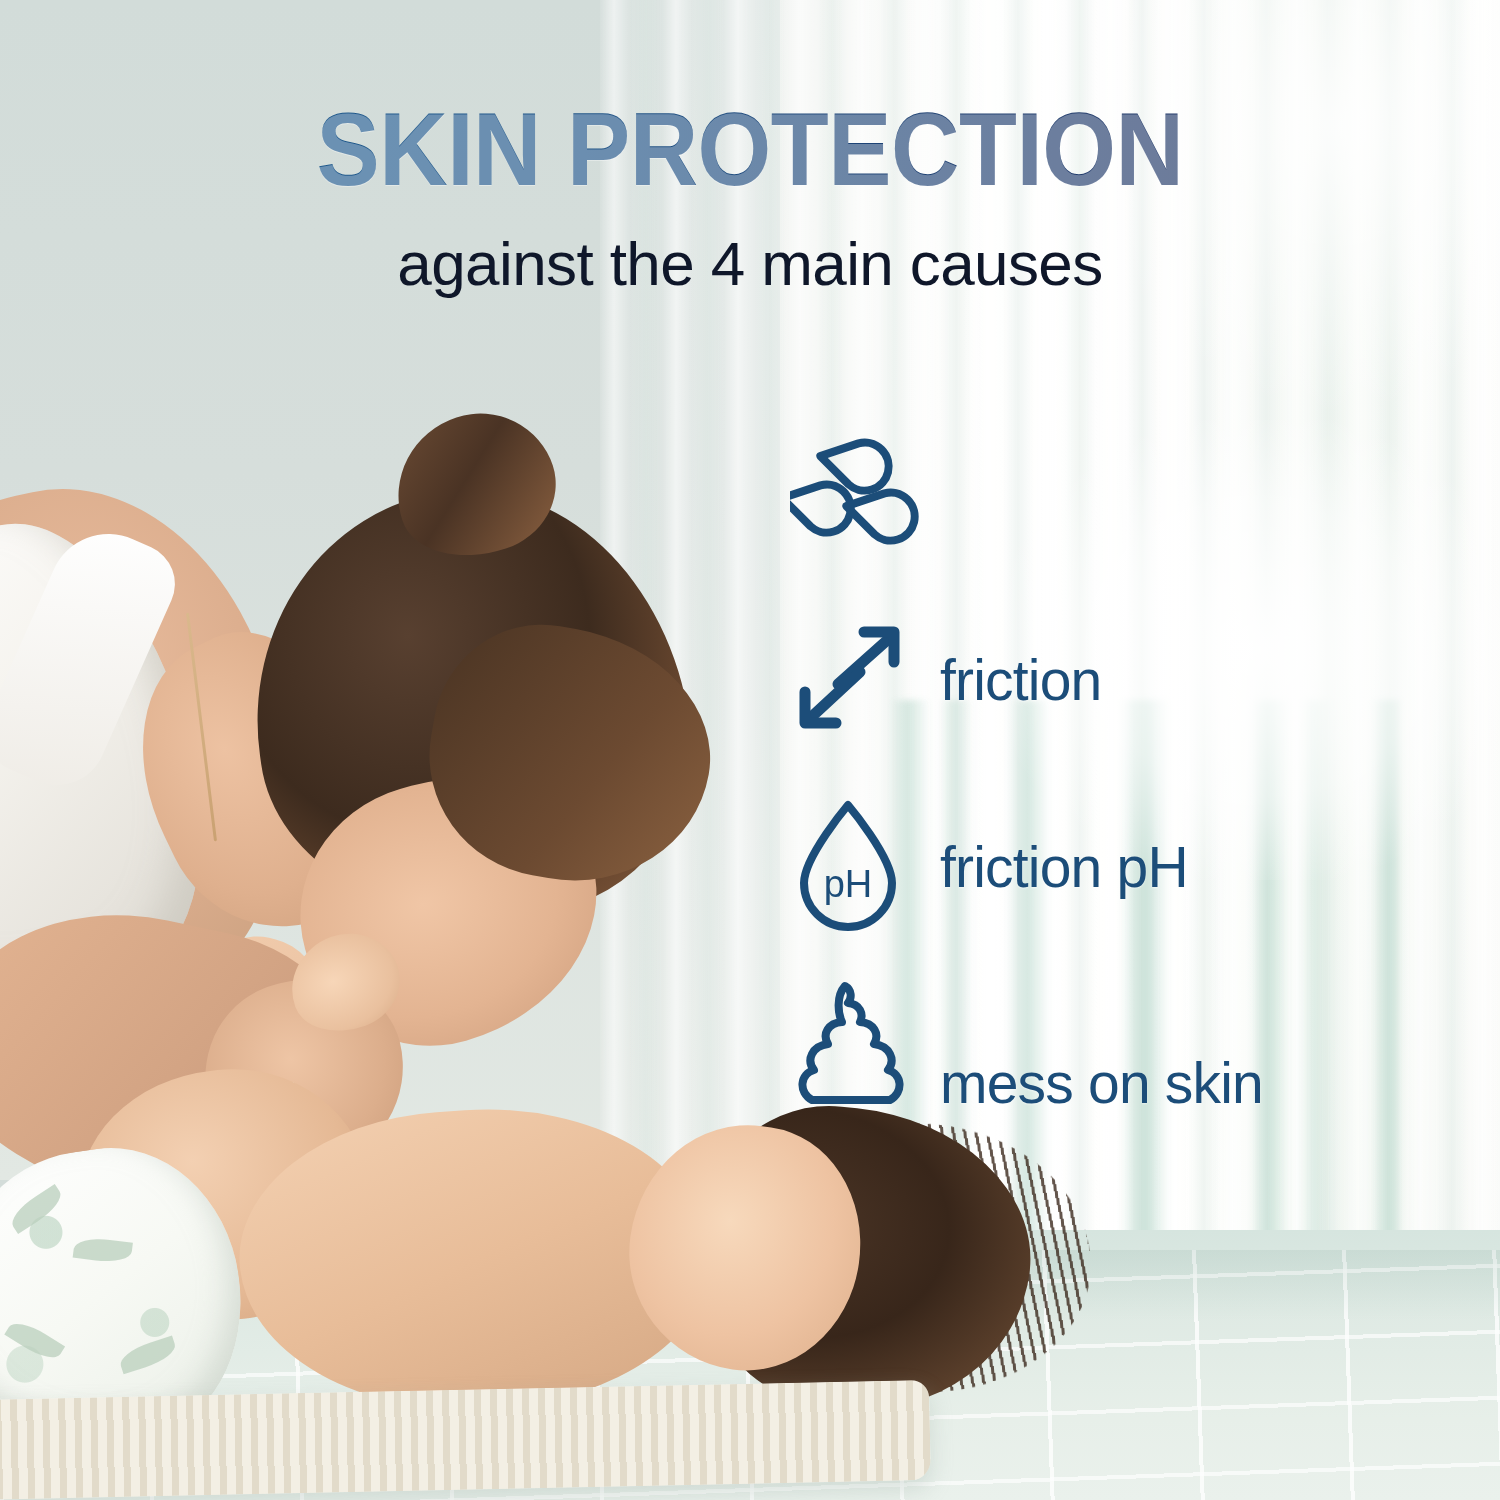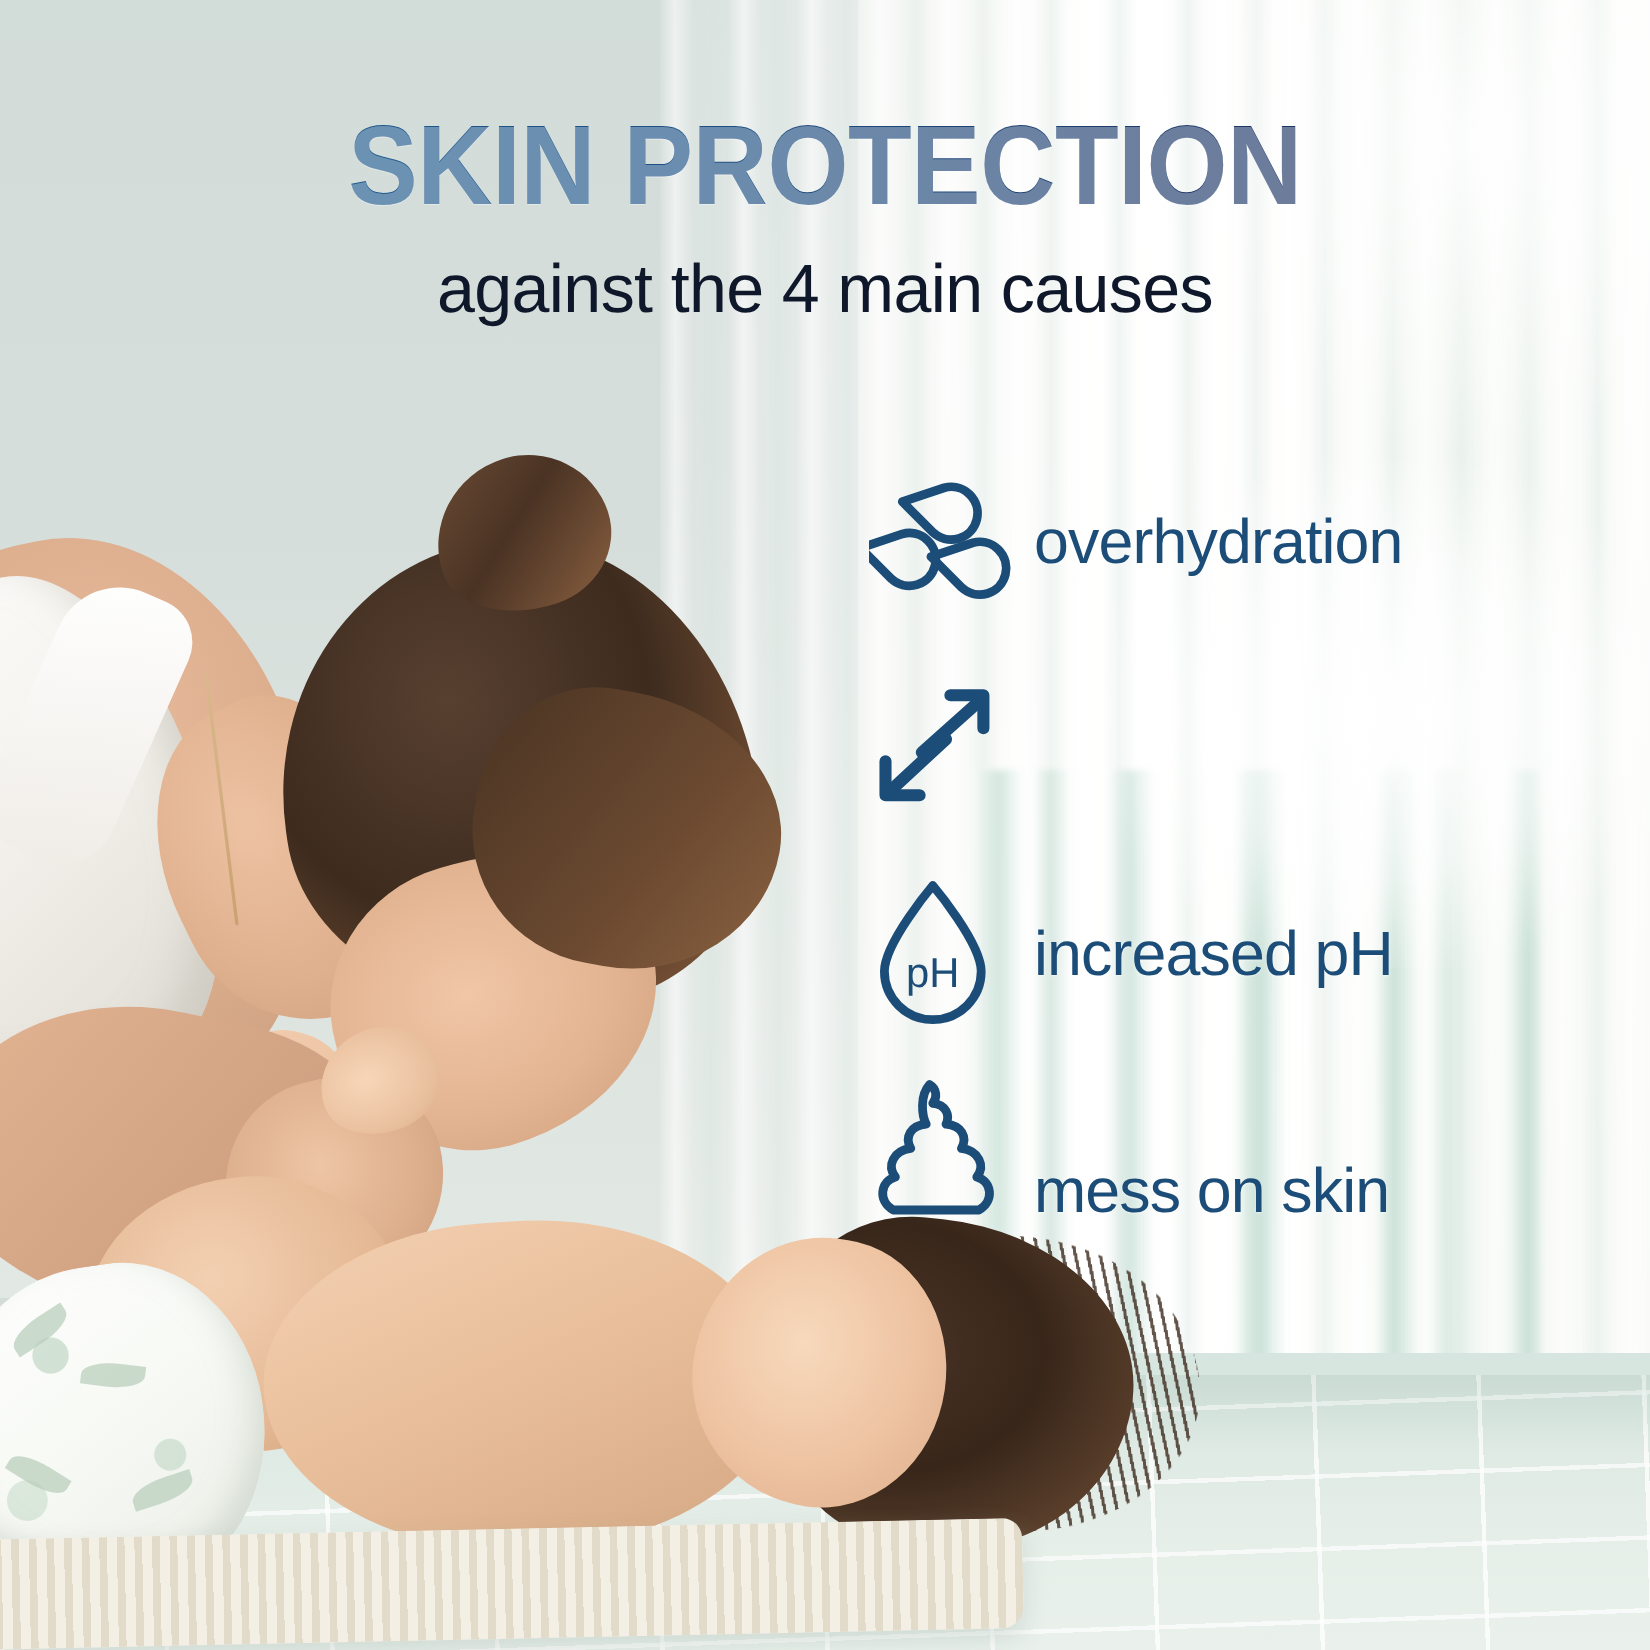--- a/index.html
+++ b/index.html
@@ -210,44 +210,44 @@
     <div class="cause">
       <div class="ico">
         <svg width="135" height="125" viewBox="0 0 135 125" fill="none">
           <g stroke="#1c4d79" stroke-width="8" stroke-linejoin="round" stroke-linecap="round">
             <path d="M46 8 L46 48 A24 24 0 1 0 82 26 Z" transform="rotate(-45 60 36)"></path>
             <path d="M8 50 L8 90 A24 24 0 1 0 44 68 Z" transform="rotate(-45 22 78)"></path>
             <path d="M72 58 L72 98 A24 24 0 1 0 108 76 Z" transform="rotate(-45 86 86)"></path>
           </g>
         </svg>
       </div>
-      <div class="lbl">overhydration</div>
     </div>
 
     <div class="cause">
       <div class="ico">
         <svg width="125" height="115" viewBox="0 0 125 115" fill="none">
           <g stroke="#1c4d79" stroke-width="11" stroke-linecap="round" stroke-linejoin="round">
             <line x1="48" y1="62" x2="103" y2="13"></line>
             <polyline points="74,10 104,10 104,40"></polyline>
             <line x1="16" y1="100" x2="70" y2="50"></line>
             <polyline points="15,70 15,101 46,101"></polyline>
           </g>
         </svg>
       </div>
+      <div class="lbl">friction</div>
     </div>
 
     <div class="cause">
       <div class="ico">
         <svg width="125" height="140" viewBox="0 0 125 140" fill="none">
           <path d="M58 8 C58 8 14 60 14 86 A44 44 0 0 0 102 86 C102 60 58 8 58 8 Z" stroke="#1c4d79" stroke-width="8" stroke-linejoin="round" fill="none"></path>
           <text x="58" y="100" text-anchor="middle" font-family="Liberation Sans, sans-serif" font-size="38" fill="#1c4d79">pH</text>
         </svg>
       </div>
-      <div class="lbl">increased pH</div>
+      <div class="lbl">friction pH</div>
     </div>
 
     <div class="cause">
       <div class="ico">
         <svg width="130" height="140" viewBox="0 0 130 140" fill="none">
           <path d="M55 10
                    C62 14 62 22 58 27
                    C70 28 74 38 70 46
                    C84 47 90 58 84 68
                    C100 70 106 84 98 94

